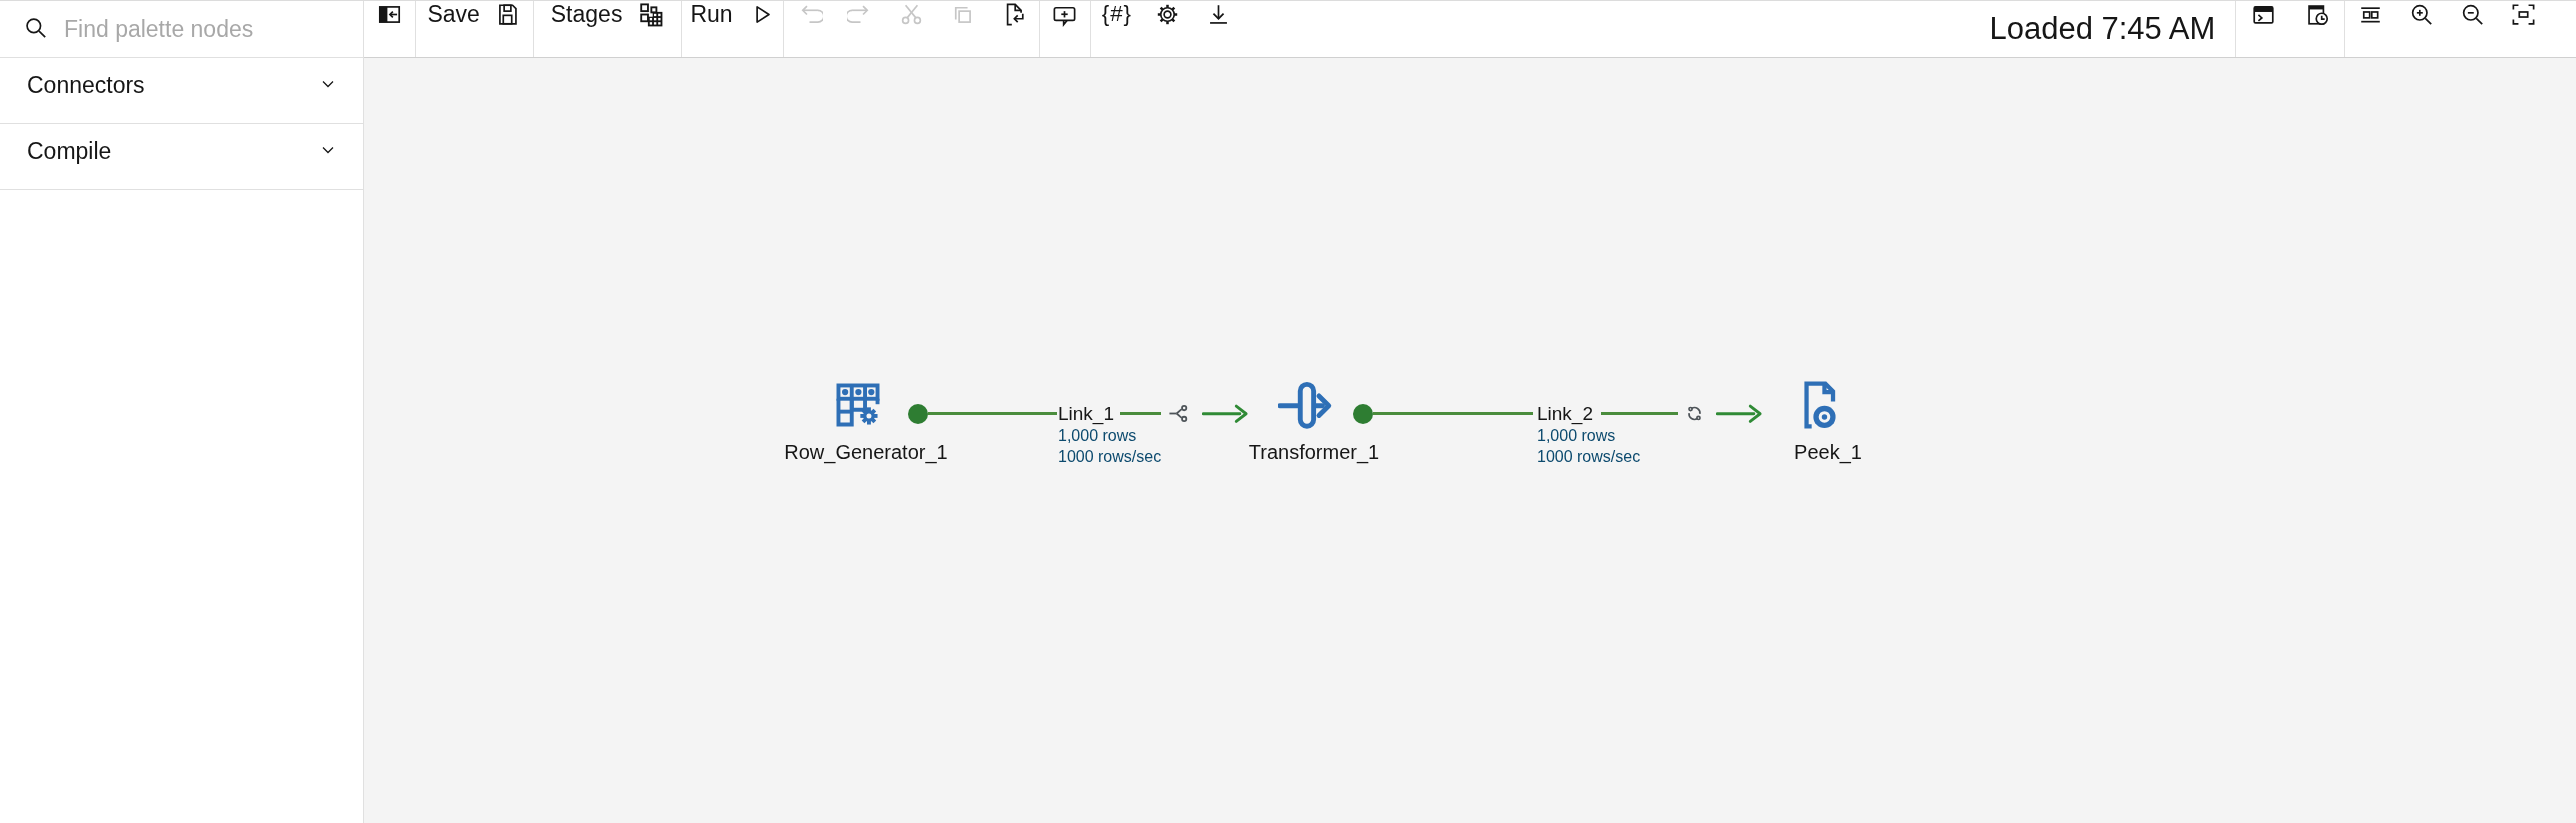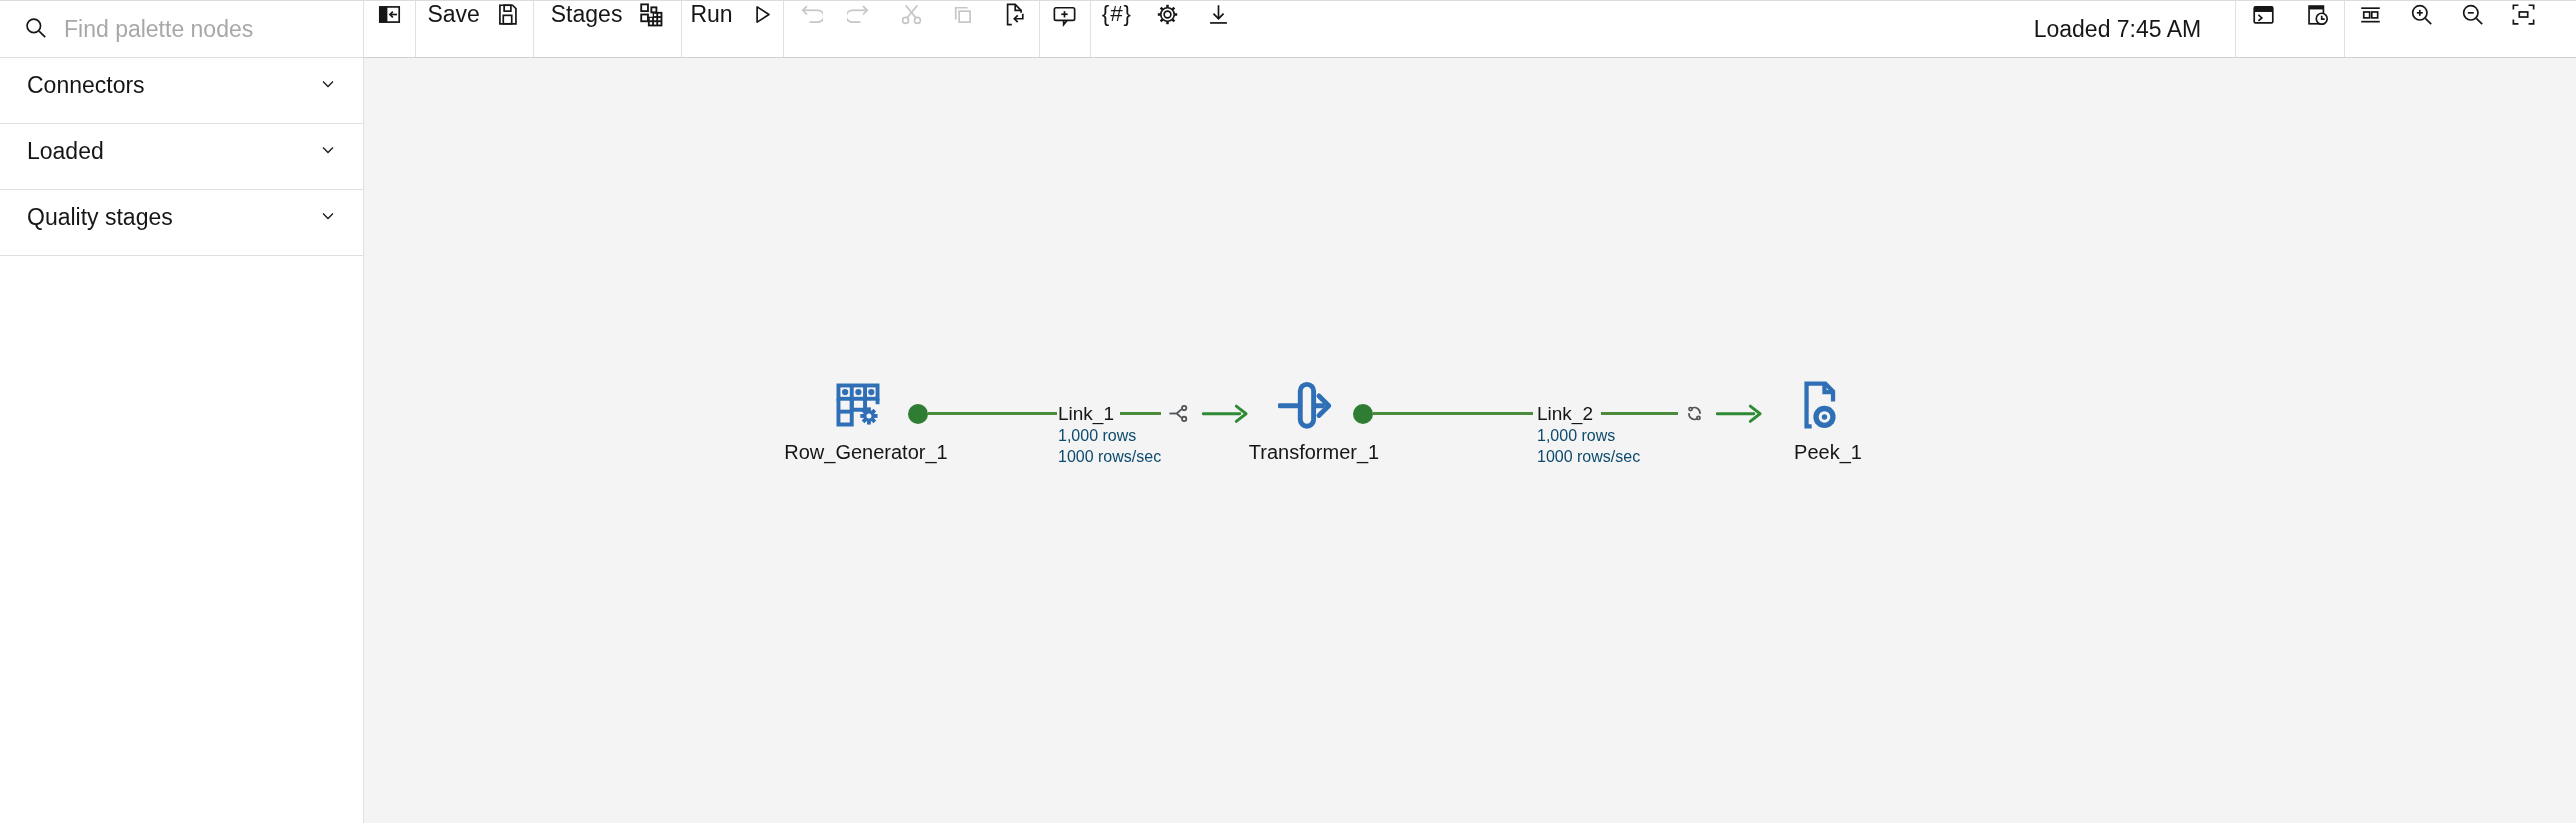--- a/index.html
+++ b/index.html
@@ -20,21 +20,21 @@
 
   
   .toolbar{position:absolute;left:364px;top:0;right:0;height:57px;background:#fff;
            border-bottom:0.9px solid #d0d0d0;display:flex;align-items:center;box-sizing:border-box;}
   .tb-btn{height:56px;display:flex;align-items:flex-start;justify-content:center;gap:14.4px;flex:none;
           background:none;border:none;padding:0;cursor:pointer;
           font:400 23px "Liberation Sans",sans-serif;color:#161616;}
   .w57{width:51px}.w60{width:54px}.w113{width:101px}.w130{width:117px}.w164{width:147px}
   .tb-divider{width:0.9px;height:56px;background:#e0e0e0;flex:none;}
   .tb-spacer{flex:1;}
-  .tb-status{font-size:23px;color:#161616;flex:none;margin-right:34px;white-space:nowrap;}
+  .tb-status{font-size:31px;color:#161616;flex:none;margin-right:20px;white-space:nowrap;}
   .tb-btn svg{display:block;}
   .param-glyph{font-size:22.4px;color:#161616;letter-spacing:0.9px;}
   .pad-right{width:27px;flex:none;height:0.9px;}
 
   
   .canvas{position:absolute;left:364px;top:57px;width:2212px;height:767px;background:#f4f4f4;}
   .abs{position:absolute;}
   .node-label{position:absolute;transform:translateX(-50%);font-size:20px;white-space:nowrap;color:#161616;margin-left:8px;}
   .link-block{position:absolute;font-size:19px;line-height:20.6px;white-space:nowrap;color:#161616;}
   .link-block .stat{font-size:16px;color:#0c4a6e;}
@@ -61,36 +61,28 @@
     <div class="palette-section">
       <span class="palette-section-label">Connectors</span>
       <span>
         <svg width="20" height="20" viewBox="0 0 32 32" fill="none" stroke="#161616" stroke-width="2">
           <path d="M8 12 L16 20 L24 12"></path>
         </svg>
       </span>
     </div>
 
     <div class="palette-section">
-      <span class="palette-section-label">Loaded</span>
+      <span class="palette-section-label">Compile</span>
       <span>
         <svg width="20" height="20" viewBox="0 0 32 32" fill="none" stroke="#161616" stroke-width="2">
           <path d="M8 12 L16 20 L24 12"></path>
         </svg>
       </span>
     </div>
 
-    <div class="palette-section">
-      <span class="palette-section-label">Quality stages</span>
-      <span>
-        <svg width="20" height="20" viewBox="0 0 32 32" fill="none" stroke="#161616" stroke-width="2">
-          <path d="M8 12 L16 20 L24 12"></path>
-        </svg>
-      </span>
-    </div>
   </aside>
 
   <header class="toolbar">
 
     <button class="tb-btn w57">
       <span>
         <svg width="27" height="27" viewBox="0 0 32 32">
           <rect x="4.5" y="7" width="23" height="18" fill="none" stroke="#161616" stroke-width="2"></rect>
           <rect x="4.5" y="7" width="9" height="18" fill="#161616" stroke="none"></rect>
           <g fill="none" stroke="#161616" stroke-width="2">

